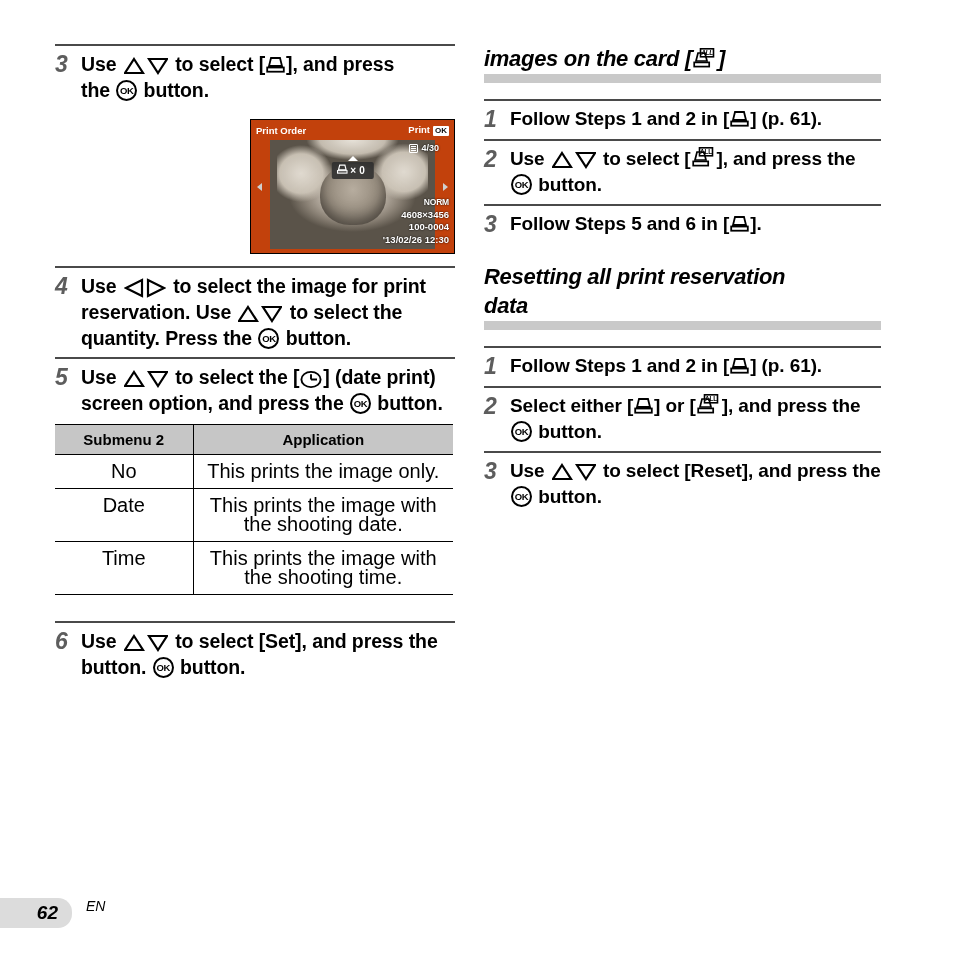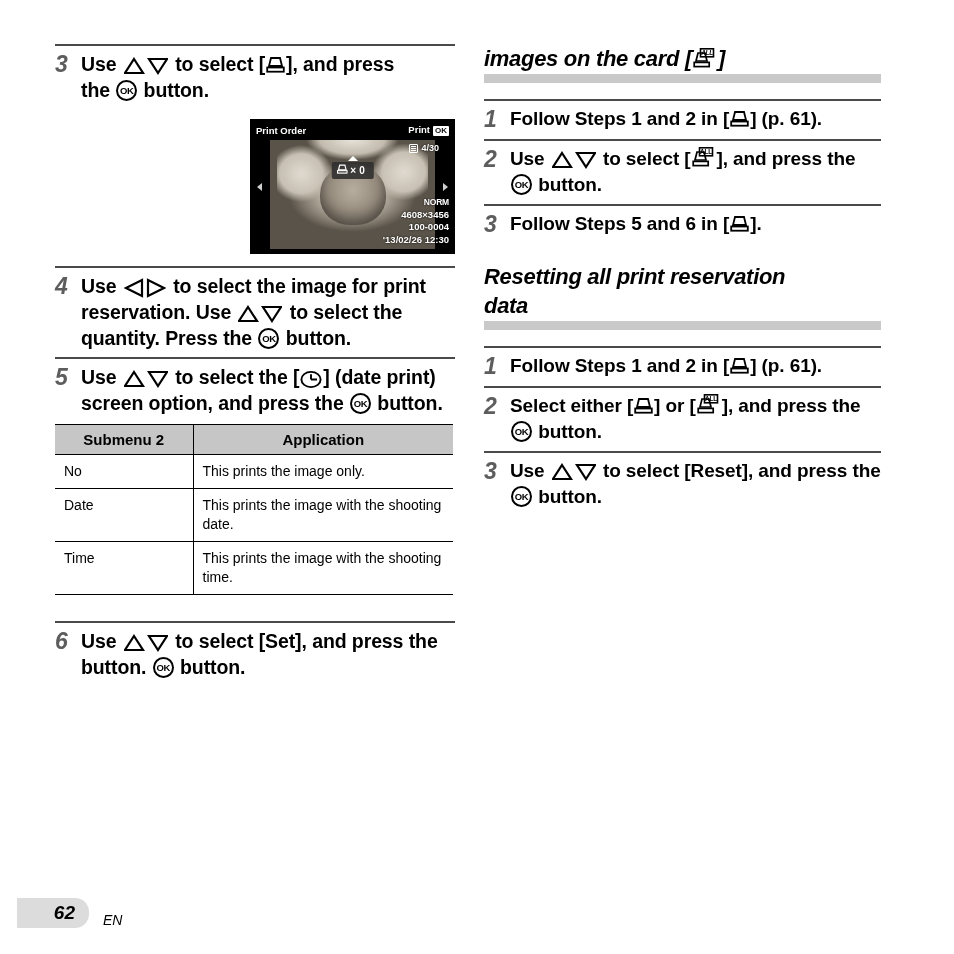--- a/index.html
+++ b/index.html
@@ -73,21 +73,21 @@
   .printer-all { display:inline-block; vertical-align:-4px; margin:0 1px; }
   .printer-all svg { display:block; }
   
   .dateicon { display:inline-block; vertical-align:-5px; margin:0 1px; }
   .dateicon svg { display:block; }
 
   
   .lcd-wrap { padding: 10px 0 12px 0; display:flex; justify-content:flex-end; }
   .lcd {
     width: 205px; height: 135px;
-    background: #000000;
+    background: #c2410c;
     border: 1px solid #000;
     position: relative;
     overflow: hidden;
     font-family: "Liberation Sans", sans-serif;
   }
   .lcd-top {
     position:absolute; left:0; top:0; right:0; height:20px;
     color:#fff; font-size:9.5px; font-weight:bold;
     display:flex; align-items:center; justify-content:space-between;
     padding: 0 5px;
@@ -181,21 +181,22 @@
     border: 1px solid #000;
     border-left:none; border-right:none;
     text-align:center;
   }
   table.submenu th.first { border-right:1px solid #000; }
   table.submenu td {
     border-bottom: 1px solid #000;
     padding: 7px 9px;
     vertical-align: top;
     line-height: 19px;
-    font-size: 14px;
+    font-size: 20px;
+    text-align: center;
   }
   table.submenu td.c1 { width: 138px; border-right:1px solid #000; }
   table.submenu tr:first-child td { border-top: none; }
 
   
   .sec-head {
     font-style: italic;
     font-weight: bold;
     font-size: 22px;
     line-height: 29px;
@@ -206,21 +207,21 @@
   .sec-head .barline {
     display:block;
     height: 9px;
     background: #c9c9c9;
     margin-top: 1px;
     width: 397px;
   }
   .sec-head .htext { display:block; }
 
   
-  .footer { position:absolute; left:17px; bottom:26px; height:30px; display:flex; align-items:flex-end;margin-top:24px; }
+  .footer { position:absolute; left:0; bottom:26px; height:30px; display:flex; align-items:flex-start;margin-top:24px; }
   .page-tab {
     background:#dcdcdc;
     border-radius: 0 14px 14px 0;
     height:30px; width:72px;
     display:flex; align-items:center; justify-content:flex-end;
     padding-right:14px;
   }
   .page-no { font-style:italic; font-weight:bold; font-size:19px; }
   .lang { margin-left:14px; font-size:14px;font-style:italic; }
 </style>

